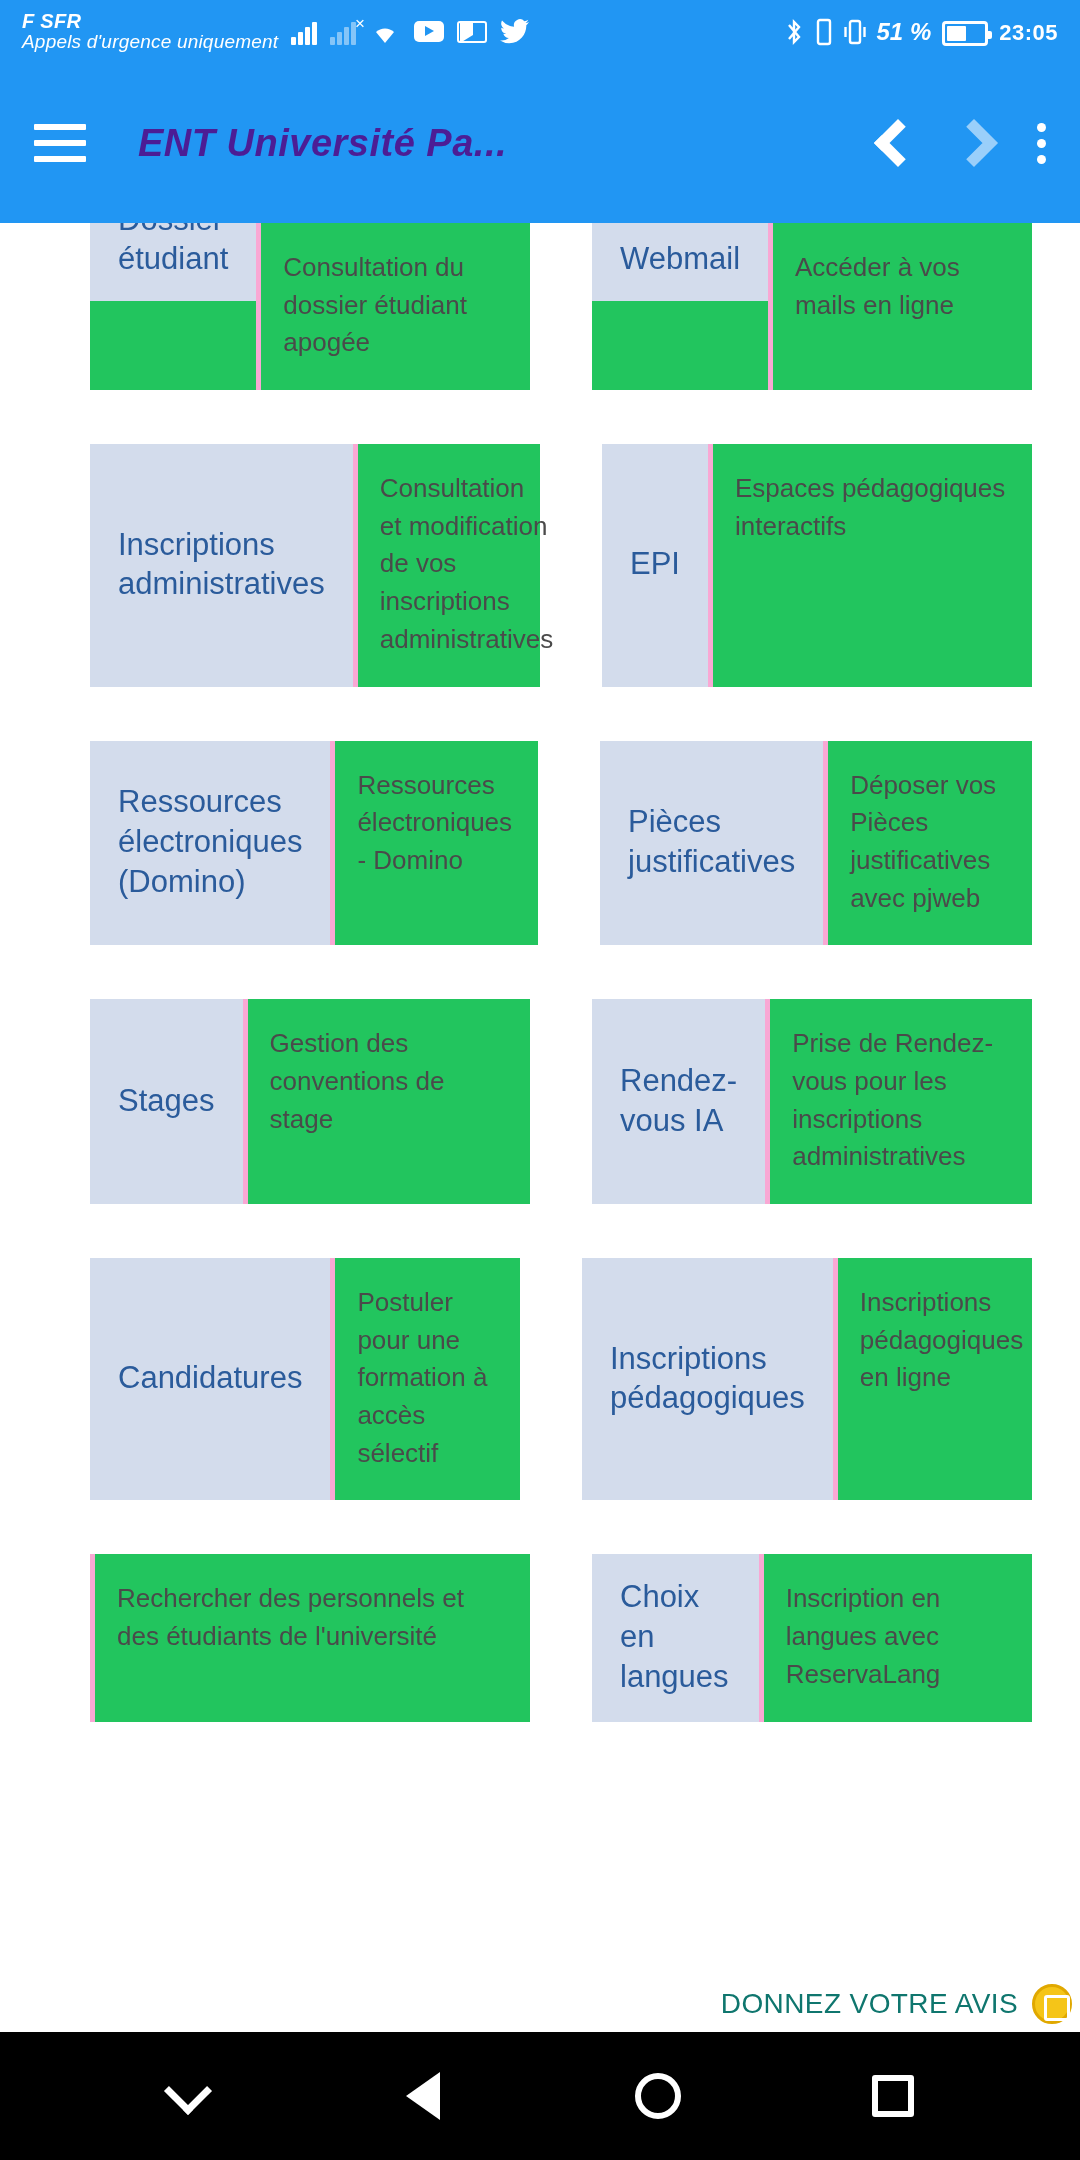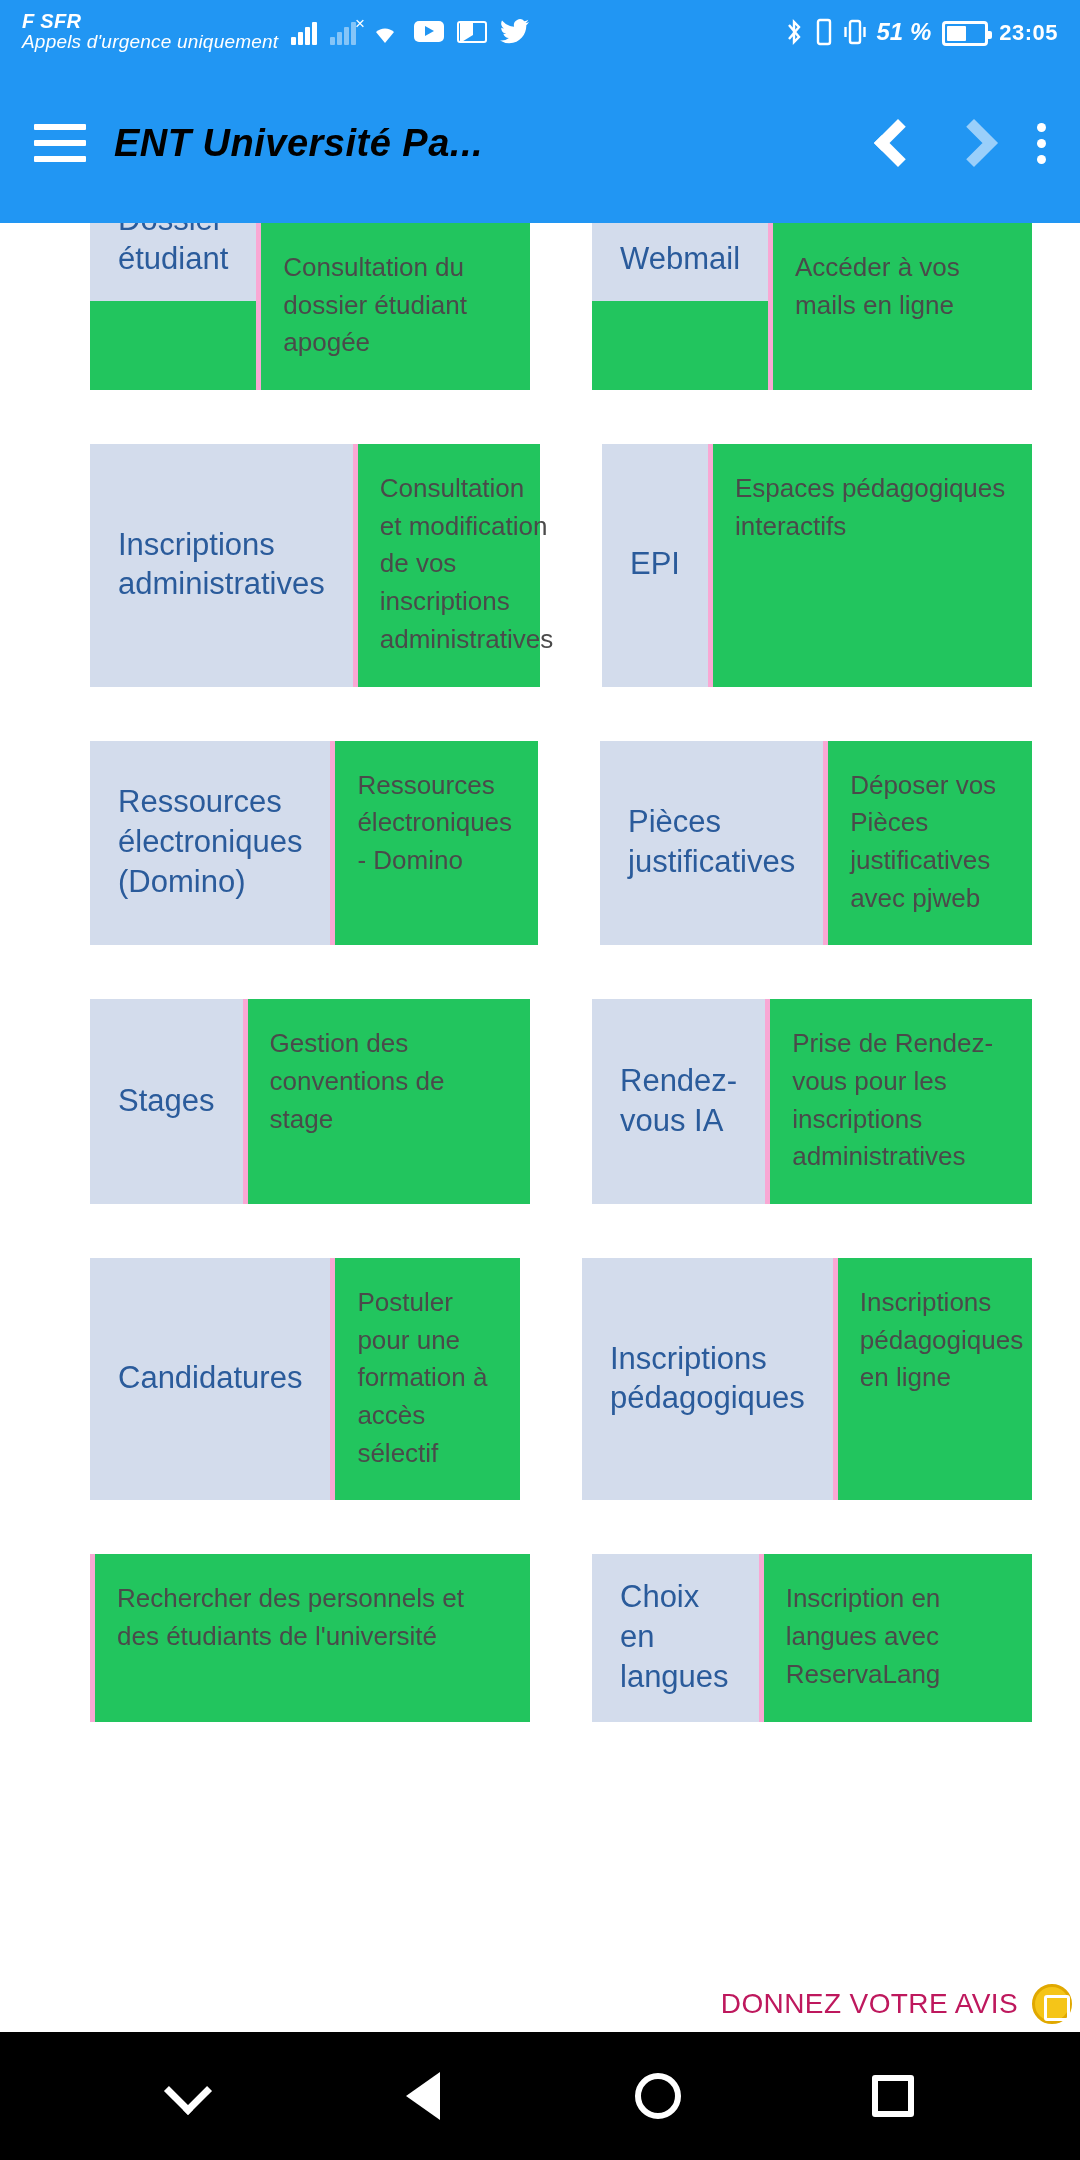--- a/index.html
+++ b/index.html
@@ -160,25 +160,25 @@
     gap: 10px;
     cursor: pointer;
   }
   .hamburger span {
     display: block;
     height: 6px;
     background: #ffffff;
     border-radius: 1px;
   }
   .app-title {
-    color: #000000;
+    color: #4c1d95;
     font-size: 38px;
     font-weight: bold;
     font-style: italic;
-    margin-left: 28px;
+    margin-left: 52px;
     white-space: nowrap;
     letter-spacing: .5px;
   }
   .nav-arrows {
     margin-left: auto;
     display: flex;
     align-items: center;
     gap: 42px;
   }
   .chev {
@@ -258,21 +258,21 @@
     position: absolute;
     right: 0;
     bottom: 8px;
     display: flex;
     align-items: center;
     gap: 14px;
     padding-right: 8px;
   }
   .feedback-text {
     font-size: 28px;
-    color: #be185d;
+    color: #0f766e;
     letter-spacing: .4px;
   }
   .feedback-badge {
     width: 40px; height: 40px;
     border-radius: 50%;
     background: #f5c518;
     border: 3px solid #e0a800;
     position: relative;
   }
   .feedback-badge::after {

